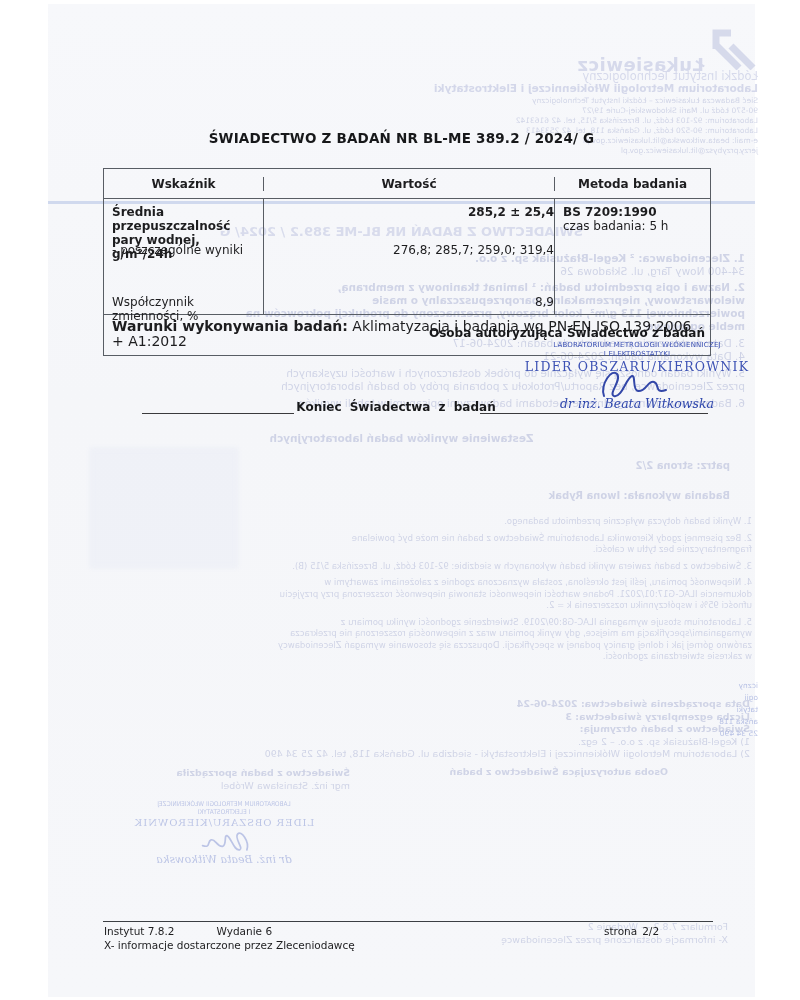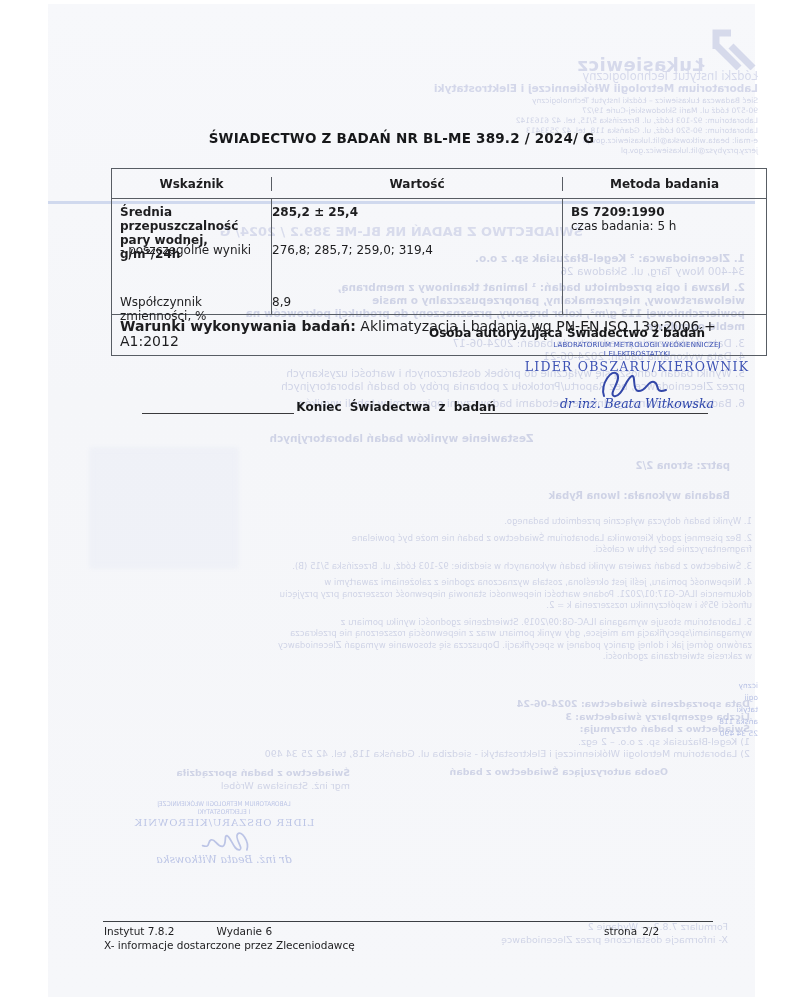--- a/index.html
+++ b/index.html
@@ -31,26 +31,26 @@
   .g10{left:400px;top:916px;width:280px;font-size:9.5px;line-height:13px;}
   .g11{left:588px;top:676px;width:122px;font-size:7.5px;line-height:12px;color:#8d9cd6;opacity:.6;}
   .g12{left:42px;top:444px;width:146px;height:118px;background:rgba(186,196,228,.16);
        border:1px solid rgba(182,192,226,.25);filter:blur(2px);transform:none;}
   
   .streak{position:absolute;left:0;top:197px;width:707px;height:3px;
           background:rgba(148,168,218,.38);filter:blur(.6px);}
   
   .title{position:absolute;left:0;top:126px;width:707px;margin:0;text-align:center;
          font-size:13.5px;font-weight:bold;letter-spacing:.2px;color:#17181a;}
-  .rtable{position:absolute;left:63px;top:164px;width:656px;border:1.2px solid #585d64;
+  .rtable{position:absolute;left:55px;top:164px;width:608px;border:1.2px solid #585d64;
           font-size:12px;box-sizing:border-box;}
   .thead{display:flex;height:29px;border-bottom:1.2px solid #585d64;align-items:center;font-weight:bold;}
   .tbody{display:flex;border-bottom:1.2px solid #585d64;}
   .c1{width:160px;box-sizing:border-box;border-right:1.2px solid #585d64;}
-  .c2{width:291px;box-sizing:border-box;border-right:1.2px solid #585d64;text-align:left;}
+  .c2{width:291px;box-sizing:border-box;border-right:1.2px solid #585d64;text-align:right;}
   .c3{flex:1;box-sizing:border-box;}
   .thead .c1,.thead .c2,.thead .c3{text-align:center;border-color:#585d64;}
   .sub1{height:44px;padding-top:6px;box-sizing:border-box;}
   .sub2{height:20px;}
   .sub3{height:19px;margin-top:32px;}
   .c1 .sub1,.c1 .sub2,.c1 .sub3{padding-left:8px;}
   .c3 .sub1{padding-left:8px;}
   .b{font-weight:bold;}
   .cond{padding:4px 8px 6px;line-height:15px;font-size:14px;}
   .auth-heading{position:absolute;right:50px;top:322px;font-weight:bold;font-size:12px;color:#17181a;}

